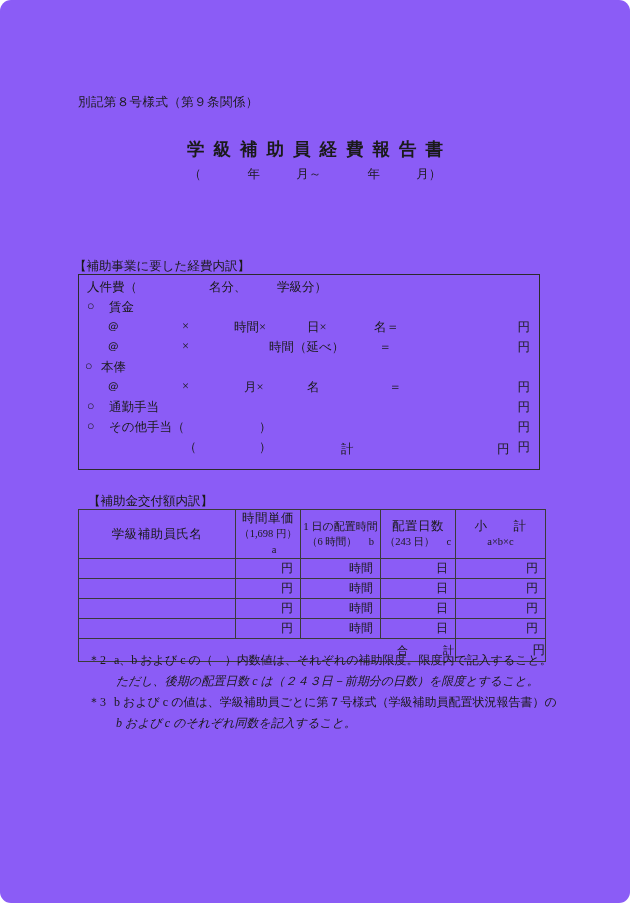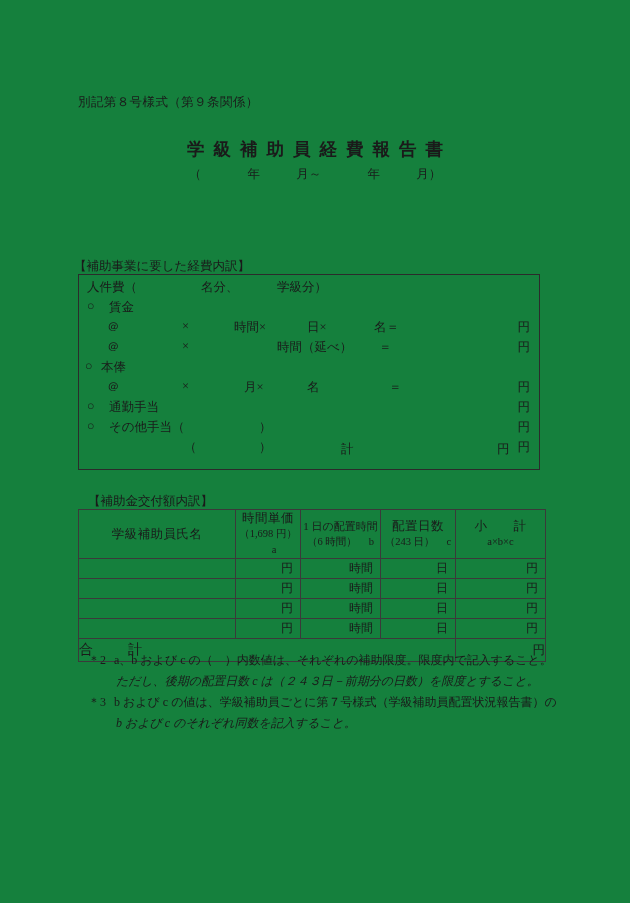--- a/index.html
+++ b/index.html
@@ -13,21 +13,22 @@
     height: 903px;
     position: relative;
     font-family: "Liberation Serif", "DejaVu Serif", serif;
     color: #1a1a1a;
     font-size: 12px;
     overflow: hidden;
   }
   .page {
     position: absolute;
     inset: 0;
-    background: #15803d;
+    background: #8b5cf6;
+    border-radius: 11px;
   }
 
   
   .form-no {
     position: absolute;
     left: 78px;
     top: 94px;
     font-size: 12.5px;
     letter-spacing: 0.4px;
     white-space: nowrap;
@@ -152,23 +153,23 @@
   .grant-table td.cell {
     height: 19px;
     text-align: right;
     padding-right: 7px;
     font-size: 12px;
   }
   .grant-table td.cell-name {
     text-align: left;
   }
   .total-label {
-    text-align: left;
+    text-align: right;
     height: 22px;
-    font-size: 14px;
+    font-size: 11px;
     letter-spacing: 1px;
     margin-left: 24px;
   }
   .total-label .spacer { display: inline-block; width: 34px; }
   .total-value {
     text-align: right;
     padding-right: 7px;
     height: 22px;
     font-size: 12.5px;
   }
@@ -207,42 +208,42 @@
     <span>月）</span>
   </div>
 
 
   <div class="section-caption" id="cap-expense">【補助事業に要した経費内訳】</div>
 
   <div class="expense-box">
 
     <div class="exp-line" style="top:4px;">
       <span class="lab" style="left:8px;">人件費（</span>
-      <span class="lab" style="left:122px;">名分、</span>
+      <span class="lab" style="left:130px;">名分、</span>
       <span class="lab" style="left:198px;">学級分）</span>
     </div>
 
     <div class="exp-line" style="top:24px;">
       <span class="lab" style="left:8px;">○</span>
       <span class="lab" style="left:30px;">賃金</span>
     </div>
 
     <div class="exp-line" style="top:44px;">
       <span class="lab" style="left:28px;">＠</span>
       <span class="lab" style="left:103px;">×</span>
       <span class="lab" style="left:155px;">時間×</span>
       <span class="lab" style="left:228px;">日×</span>
       <span class="lab" style="left:295px;">名＝</span>
       <span class="yen-right">円</span>
     </div>
 
     <div class="exp-line" style="top:64px;">
       <span class="lab" style="left:28px;">＠</span>
       <span class="lab" style="left:103px;">×</span>
-      <span class="lab" style="left:198px;">時間（延べ）</span>
+      <span class="lab" style="left:190px;">時間（延べ）</span>
       <span class="lab" style="left:300px;">＝</span>
       <span class="yen-right">円</span>
     </div>
 
     <div class="exp-line" style="top:84px;">
       <span class="lab" style="left:6px;">○</span>
       <span class="lab" style="left:22px;">本俸</span>
     </div>
 
     <div class="exp-line" style="top:104px;">

